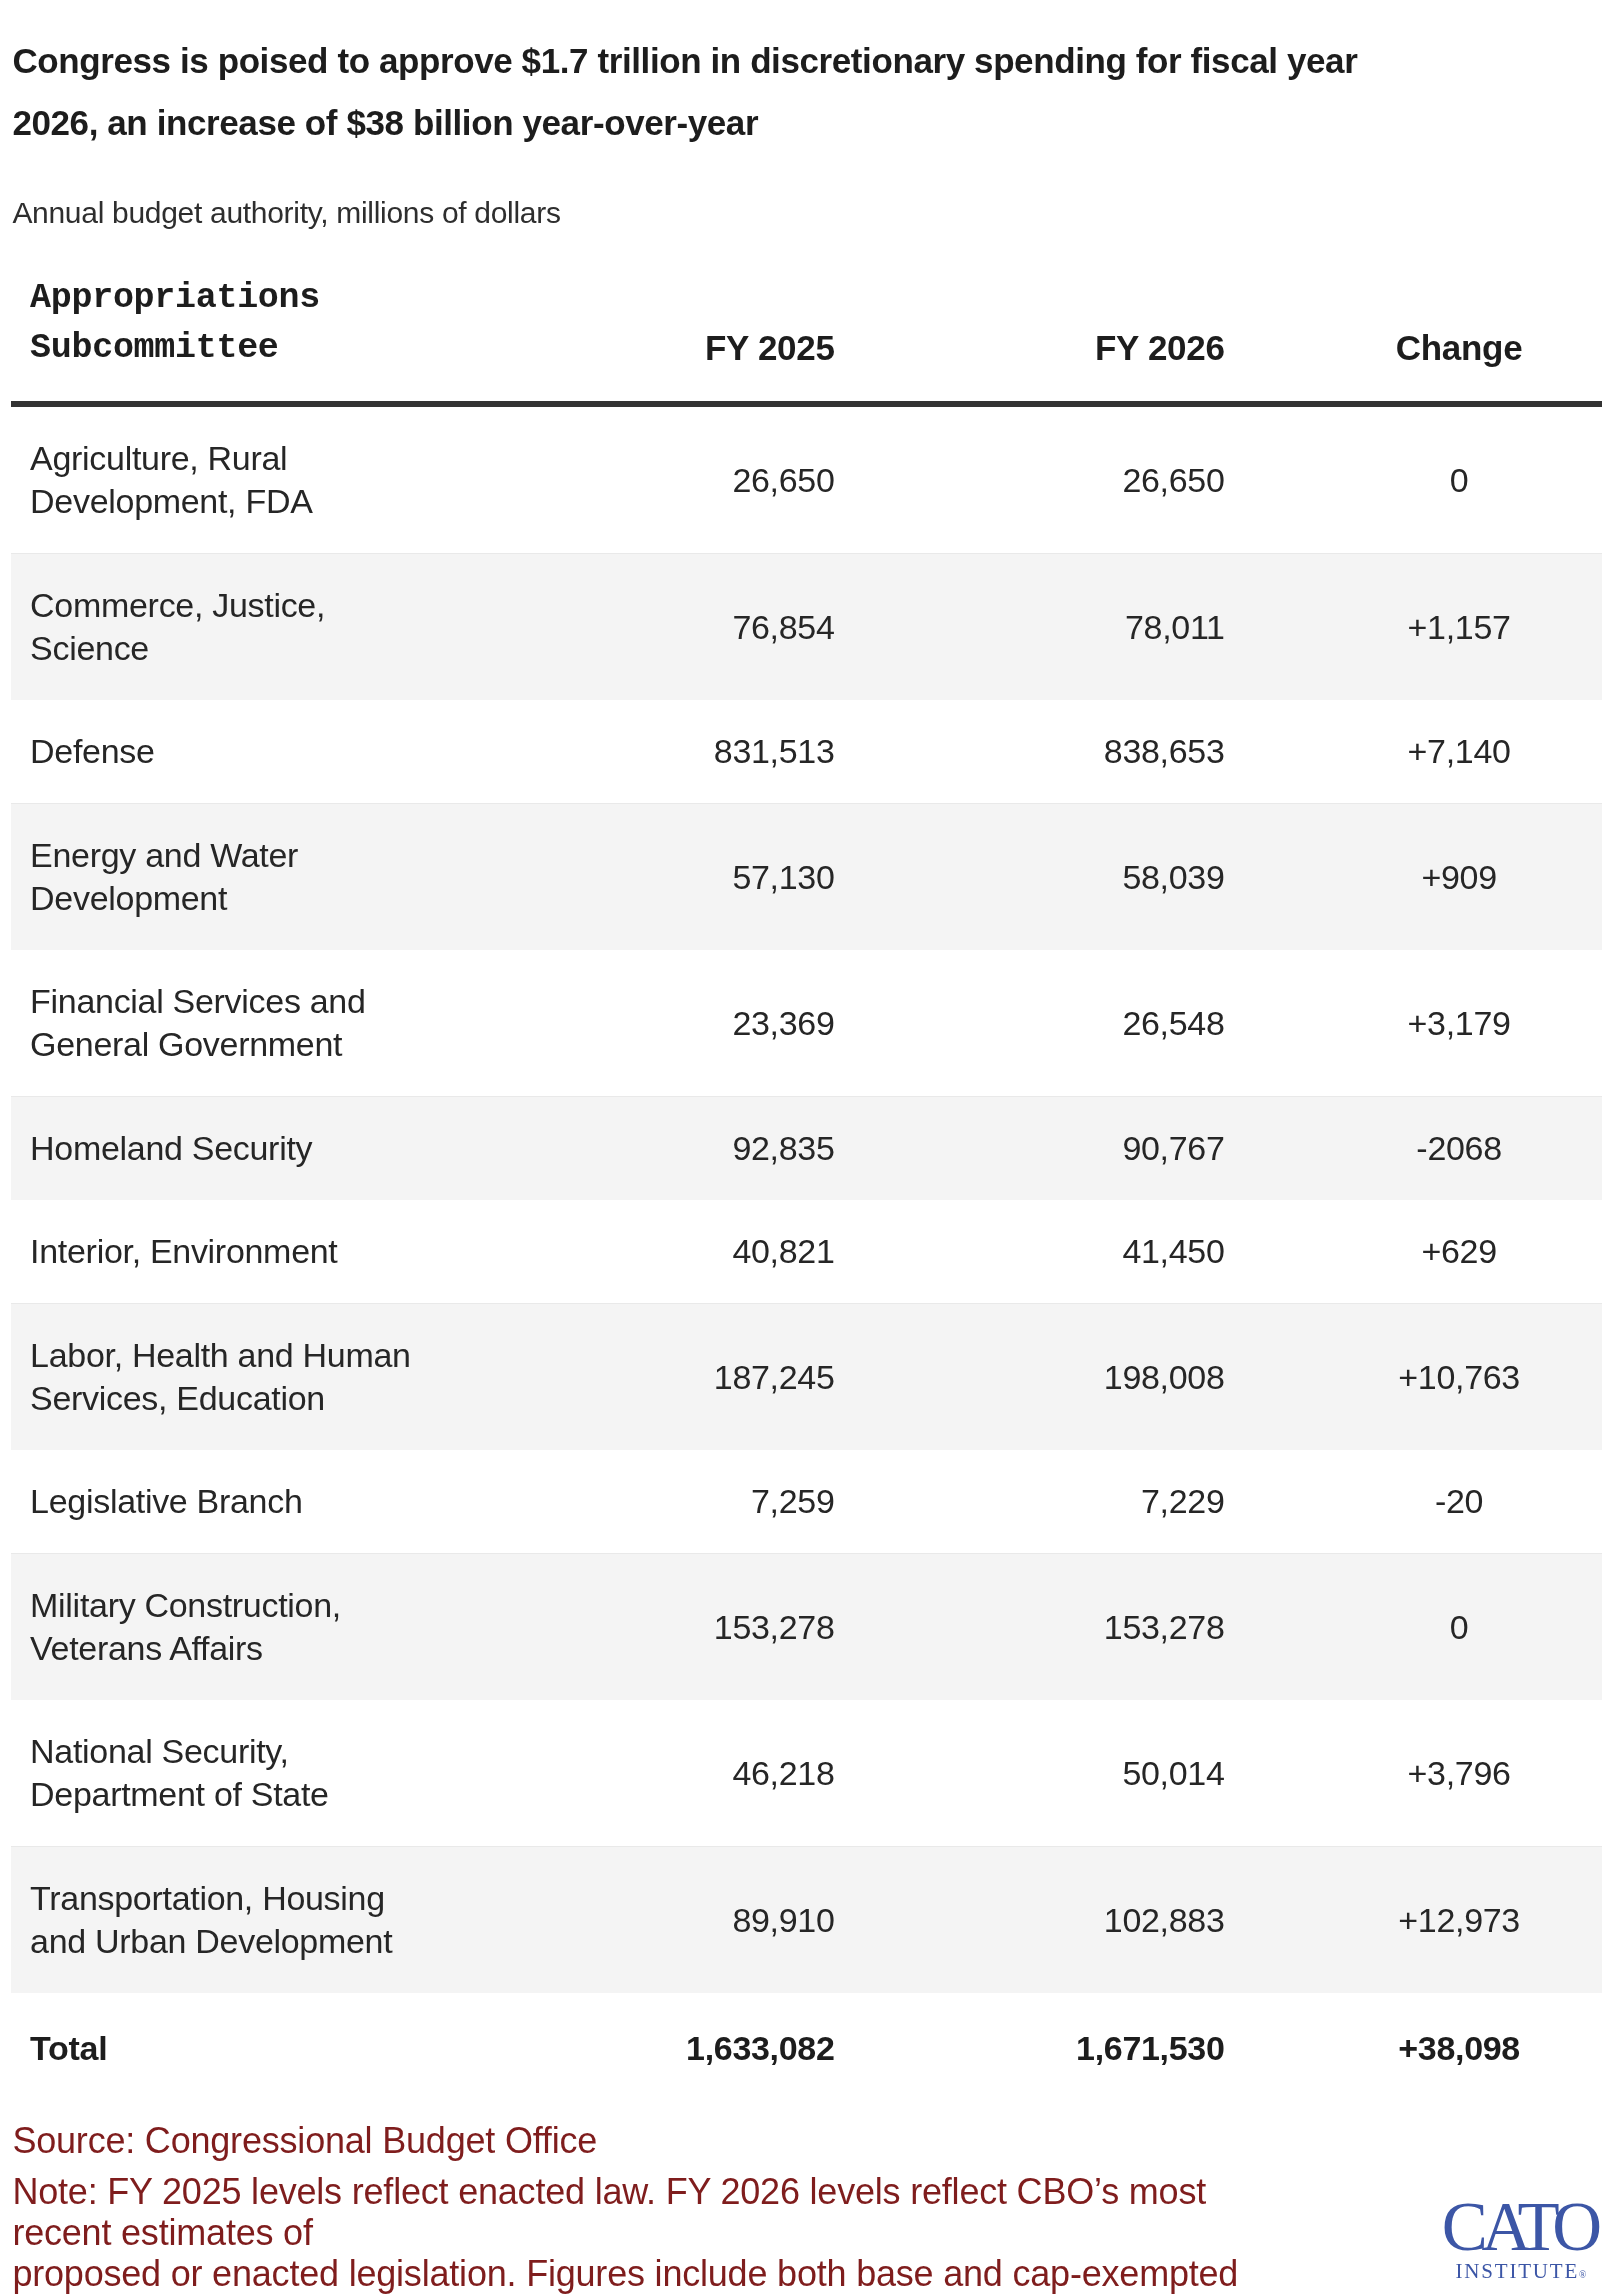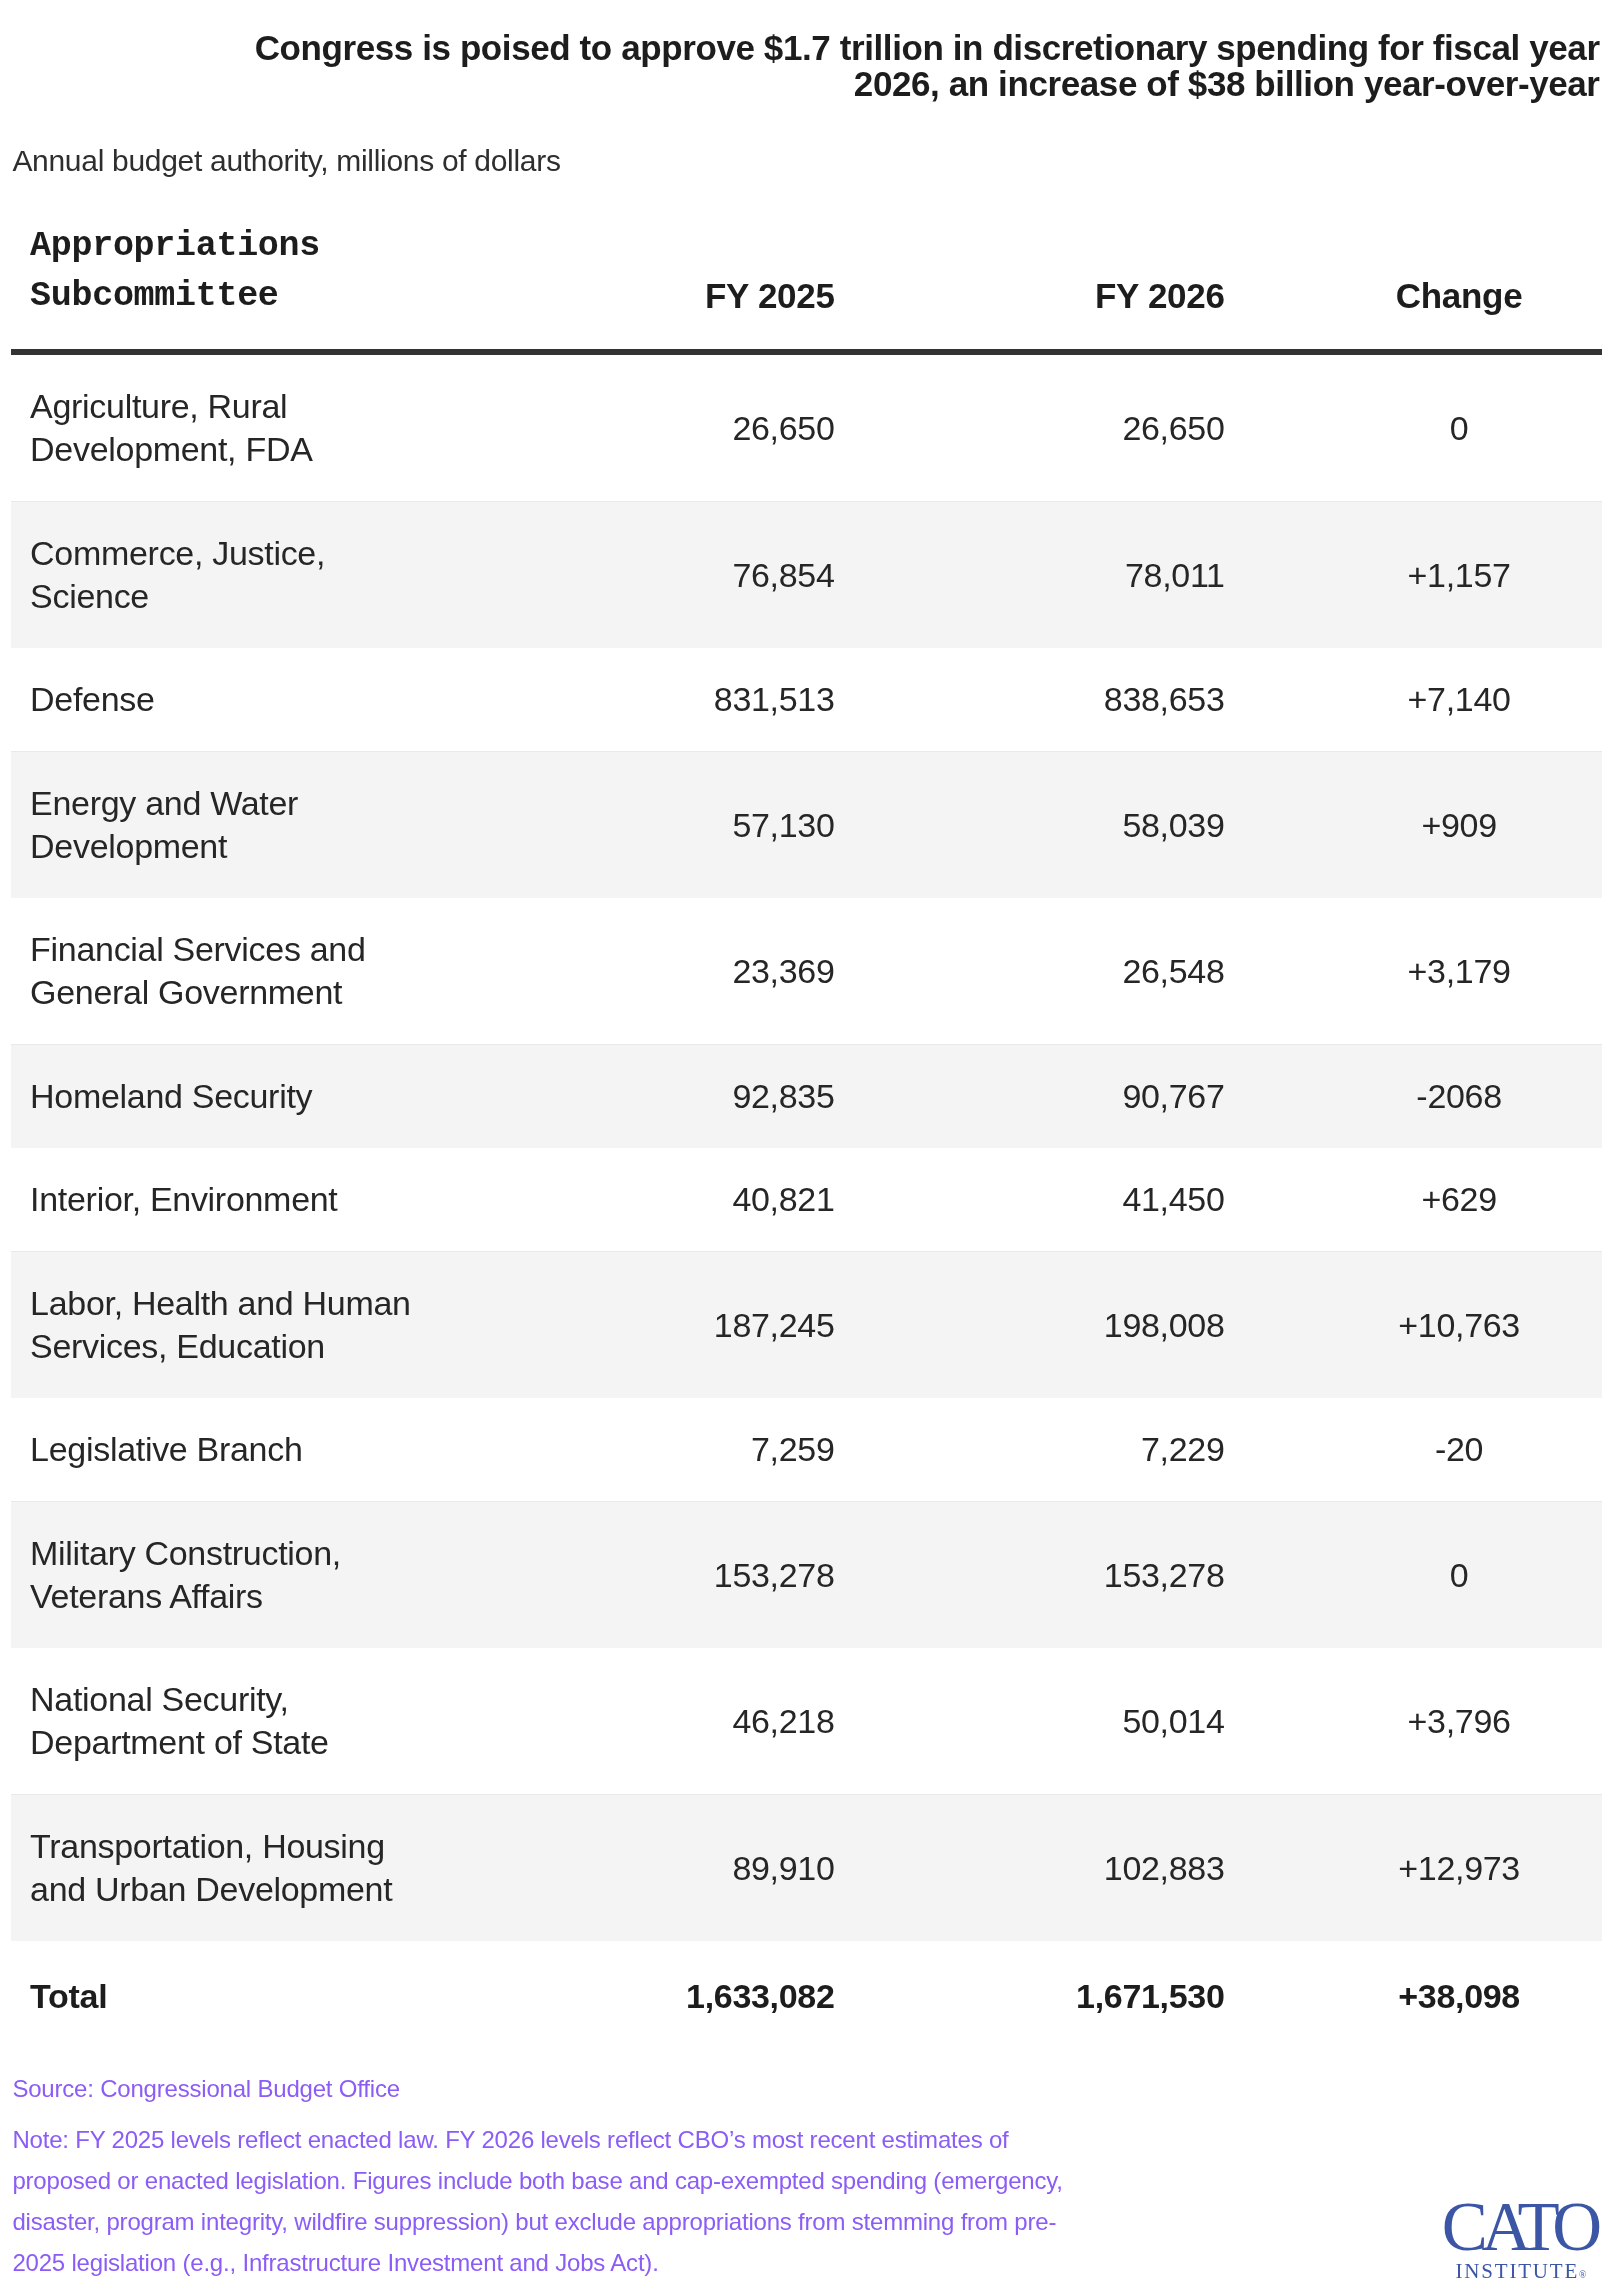--- a/index.html
+++ b/index.html
@@ -7,23 +7,23 @@
     width: 1612px; height: 2295px;
     background: #ffffff;
     font-family: "Liberation Sans", "DejaVu Sans", sans-serif;
     color: #262626;
     position: relative;
     overflow: hidden;
   }
   .page { padding: 17.7px 12.4px 0 12.4px; }
 
   h1.title {
-    font-size: 35px; line-height: 36px; font-weight: bold;
+    font-size: 35px; line-height: 62px; font-weight: bold;
     letter-spacing: -0.4px; color: #1d1d1d;
-    margin: 12.4px 0 0 0; white-space: pre-line; text-align: right;
+    margin: 12.4px 0 0 0; white-space: pre-line;
   }
   .subtitle {
     font-size: 30px; line-height: 35px; color: #2e2e2e;
     margin: 41px 0 0 0; letter-spacing: -0.3px;
   }
 
   table.approp {
     border-collapse: collapse; table-layout: fixed;
     width: 1591px; margin: 43px 0 0 -1.8px;
   }
@@ -46,21 +46,21 @@
     padding: 30px 0; vertical-align: middle; color: #262626;
   }
   td.c-label { padding-left: 19.5px; white-space: pre-line; }
   td.c-num   { text-align: right; }
   td.c-chg   { text-align: center; padding-left: 92px; }
   tbody tr:nth-child(even) { background: #f4f4f4; border-top: 1.8px solid #e9e9e9; }
   tfoot td { font-weight: bold; color: #1d1d1d; padding: 34px 0 26.6px 0; }
 
   .footer { margin-top: 23px; }
   .source, .note {
-    font-size: 24px; line-height: 41px; color: #8b5cf6;
+    font-size: 36px; line-height: 41px; color: #7f1d1d;
     margin: 0; letter-spacing: -0.2px;
   }
   .note { margin-top: 10.6px; white-space: pre-line; max-width: 1258px; }
 
   .logo {
     position: absolute; right: 7px; bottom: 8.9px;
     width: 168px; text-align: center;
   }
   .logo .wordmark {
     font-family: Liberation Serif, serif;

